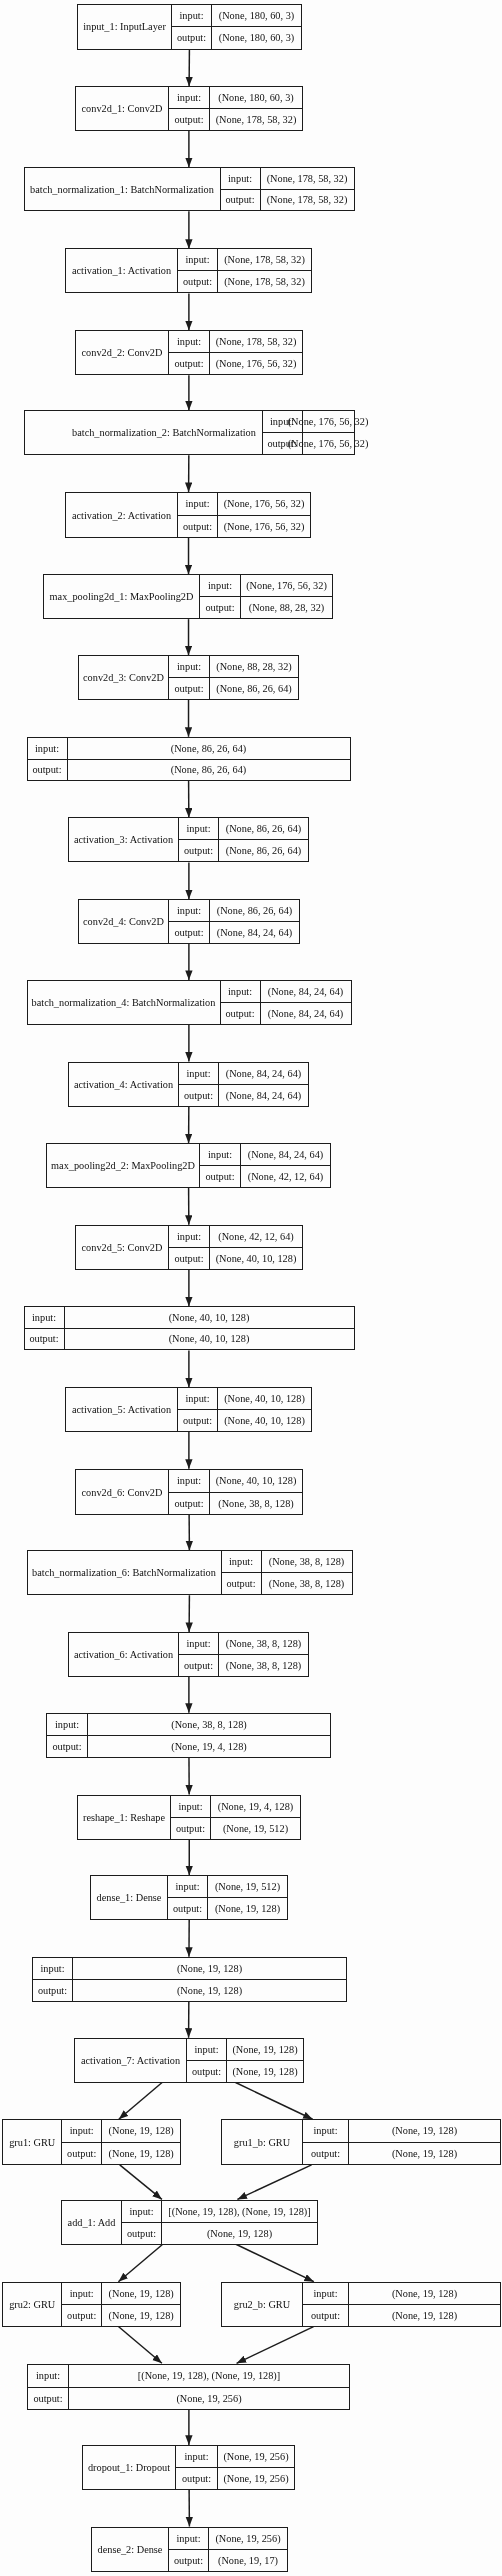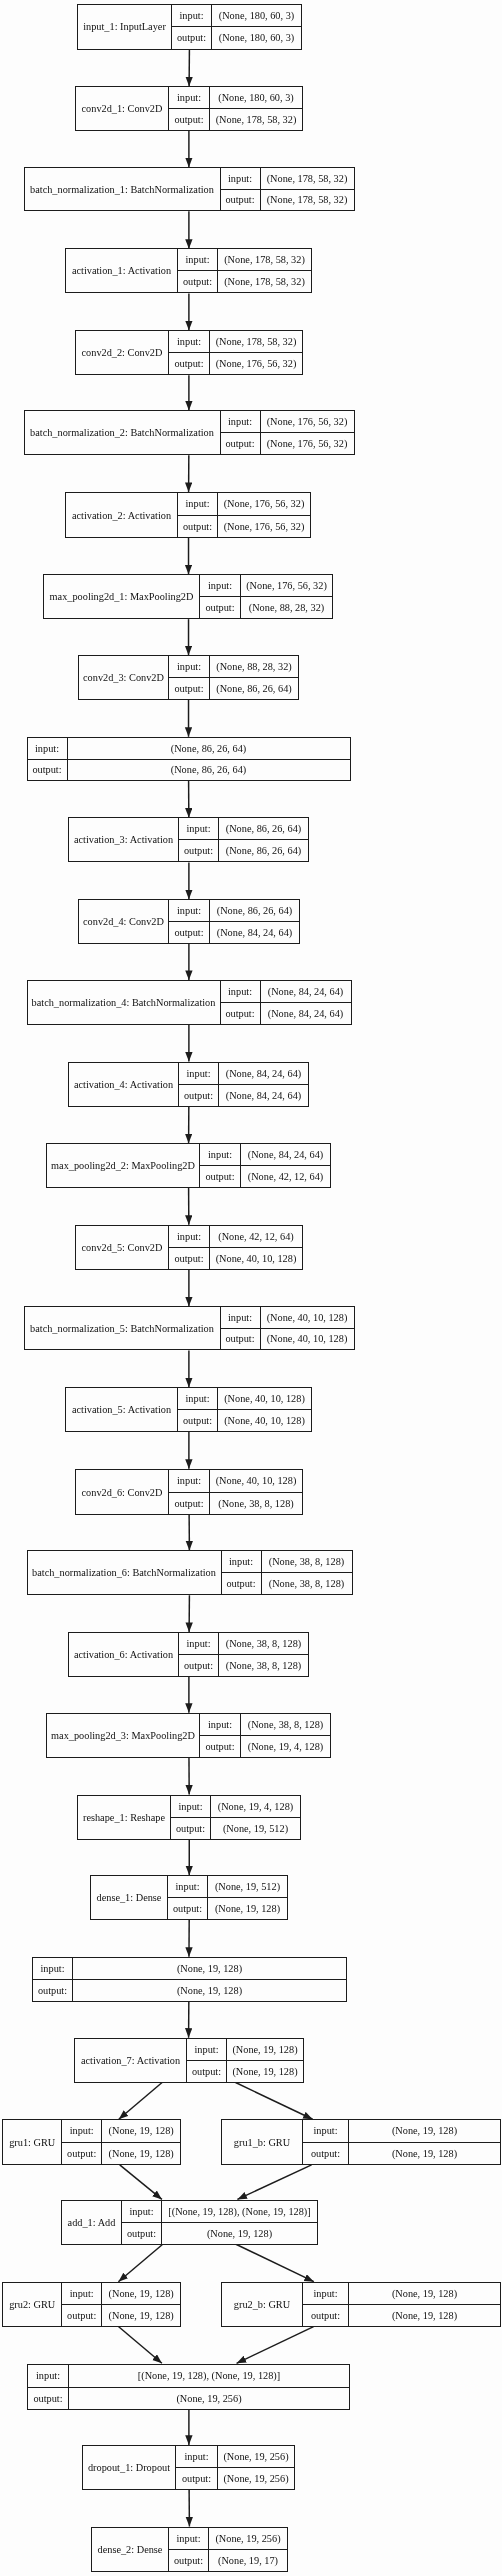--- a/index.html
+++ b/index.html
@@ -174,21 +174,21 @@
           <div class="iolabel" style="width: 41px;">input:</div>
           <div class="shape">(None, 178, 58, 32)</div>
         </div>
         <div class="row">
           <div class="iolabel" style="width: 41px;">output:</div>
           <div class="shape">(None, 176, 56, 32)</div>
         </div>
       </div>
     </div>
     <div class="node" style="left: 23.5px; top: 410px; width: 331px; height: 45px;">
-      <div class="ncell" style="width: 196px;">batch_normalization_2: BatchNormalization</div>
+      <div class="ncell" style="width: 196px; margin-left: 42px;">batch_normalization_2: BatchNormalization</div>
       <div class="rows">
         <div class="row top">
           <div class="iolabel" style="width: 40px;">input:</div>
           <div class="shape">(None, 176, 56, 32)</div>
         </div>
         <div class="row">
           <div class="iolabel" style="width: 40px;">output:</div>
           <div class="shape">(None, 176, 56, 32)</div>
         </div>
       </div>
@@ -316,21 +316,20 @@
           <div class="iolabel" style="width: 41px;">input:</div>
           <div class="shape">(None, 42, 12, 64)</div>
         </div>
         <div class="row">
           <div class="iolabel" style="width: 41px;">output:</div>
           <div class="shape">(None, 40, 10, 128)</div>
         </div>
       </div>
     </div>
     <div class="node" style="left: 23.5px; top: 1306px; width: 331px; height: 44px;">
-      <div class="ncell" style="width: 196px;">batch_normalization_5: BatchNormalization</div>
       <div class="rows">
         <div class="row top">
           <div class="iolabel" style="width: 40px;">input:</div>
           <div class="shape">(None, 40, 10, 128)</div>
         </div>
         <div class="row">
           <div class="iolabel" style="width: 40px;">output:</div>
           <div class="shape">(None, 40, 10, 128)</div>
         </div>
       </div>
@@ -381,21 +380,20 @@
           <div class="iolabel" style="width: 40px;">input:</div>
           <div class="shape">(None, 38, 8, 128)</div>
         </div>
         <div class="row">
           <div class="iolabel" style="width: 40px;">output:</div>
           <div class="shape">(None, 38, 8, 128)</div>
         </div>
       </div>
     </div>
     <div class="node" style="left: 46px; top: 1713px; width: 285px; height: 45px;">
-      <div class="ncell" style="width: 153px;">max_pooling2d_3: MaxPooling2D</div>
       <div class="rows">
         <div class="row top">
           <div class="iolabel" style="width: 41px;">input:</div>
           <div class="shape">(None, 38, 8, 128)</div>
         </div>
         <div class="row">
           <div class="iolabel" style="width: 41px;">output:</div>
           <div class="shape">(None, 19, 4, 128)</div>
         </div>
       </div>

